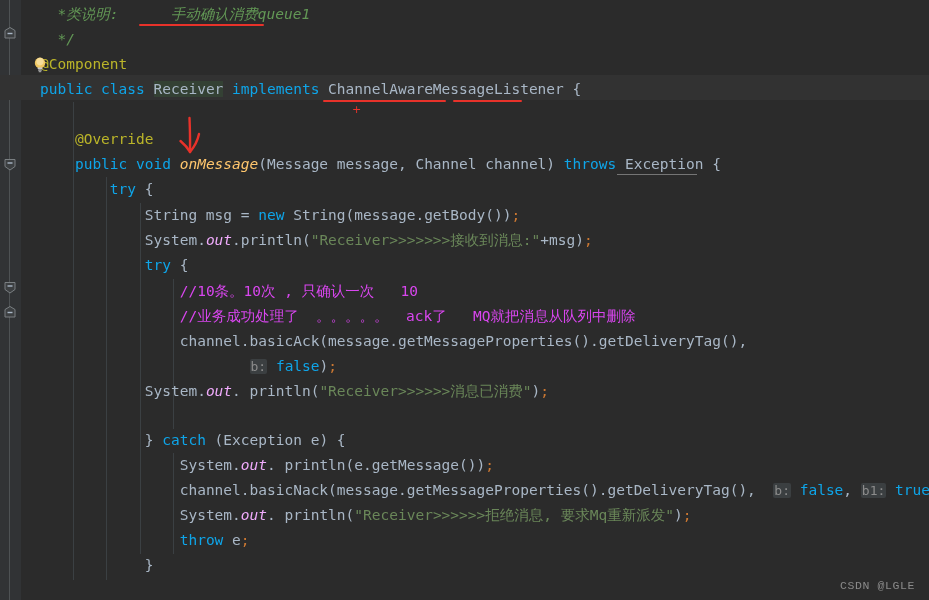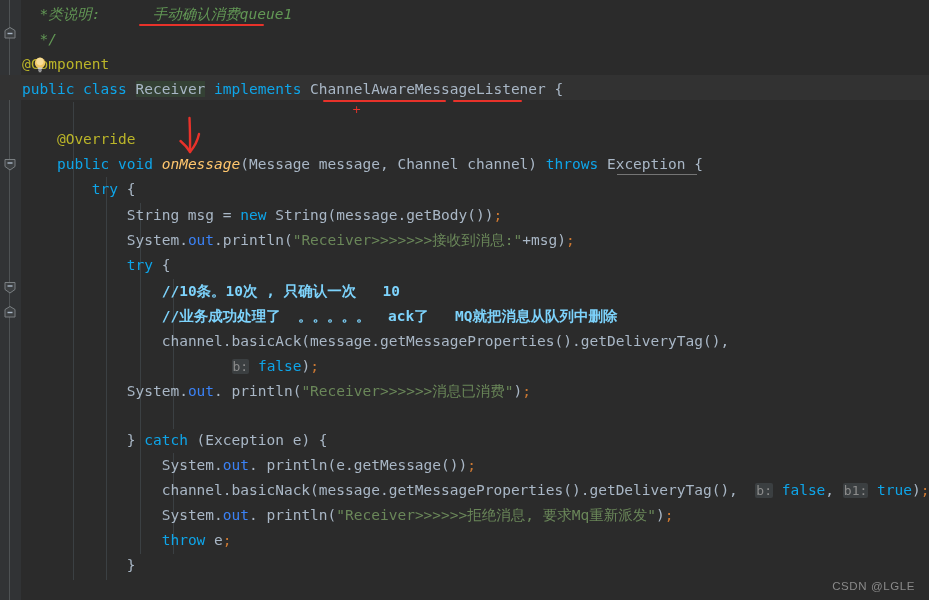--- a/index.html
+++ b/index.html
@@ -50,41 +50,41 @@
   #code {
     position: absolute;
     left: 22px; top: 0;
     width: 907px; height: 600px;
     font-size: 14.5px;
     line-height: 25px;
     white-space: pre;
   }
   .line {
     position: absolute;
-    left: 0;
+    left: 18px;
     height: 25px;
     line-height: 25px;
     white-space: pre;
     font-size: 14.5px;
   }
   .caretline {
     position: absolute;
     left: 0; width: 929px;
     height: 25px;
     background: #323232;
   }
 
   
   .kw       { color: #0ea5e9; }
   .plain    { color: #a9b7c6; }
   .str      { color: #6a8759; }
   .comment  { color: #629755; font-style: italic; }
-  .linecmt  { color: #7dd3fc; font-weight: bold; }
+  .linecmt  { color: #d946ef; }
   .anno     { color: #bbb529; }
-  .fieldst  { color: #3b82f6; }
+  .fieldst  { color: #f0abfc; font-style: italic; }
   .method   { color: #ffc66d; font-style: italic; }
   .semi     { color: #cc7832; }
 
   
   .hl-ident {
     background: #344134;
     color: #a9b7c6;
   }
   
   .hint {
@@ -140,21 +140,21 @@
   #bulb-icon {
     position: absolute;
   }
 
   
   #watermark {
     position: absolute;
     right: 14px;
     bottom: 8px;
     color: #8a8a8a;
-    font-family: Liberation Sans, sans-serif;
+    font-family: Liberation Mono, monospace;
     font-size: 11.5px;
     letter-spacing: .6px;
   }
 </style>
 </head>
 <body>
 
 <div id="editor">
 
   <div id="gutter"></div>

